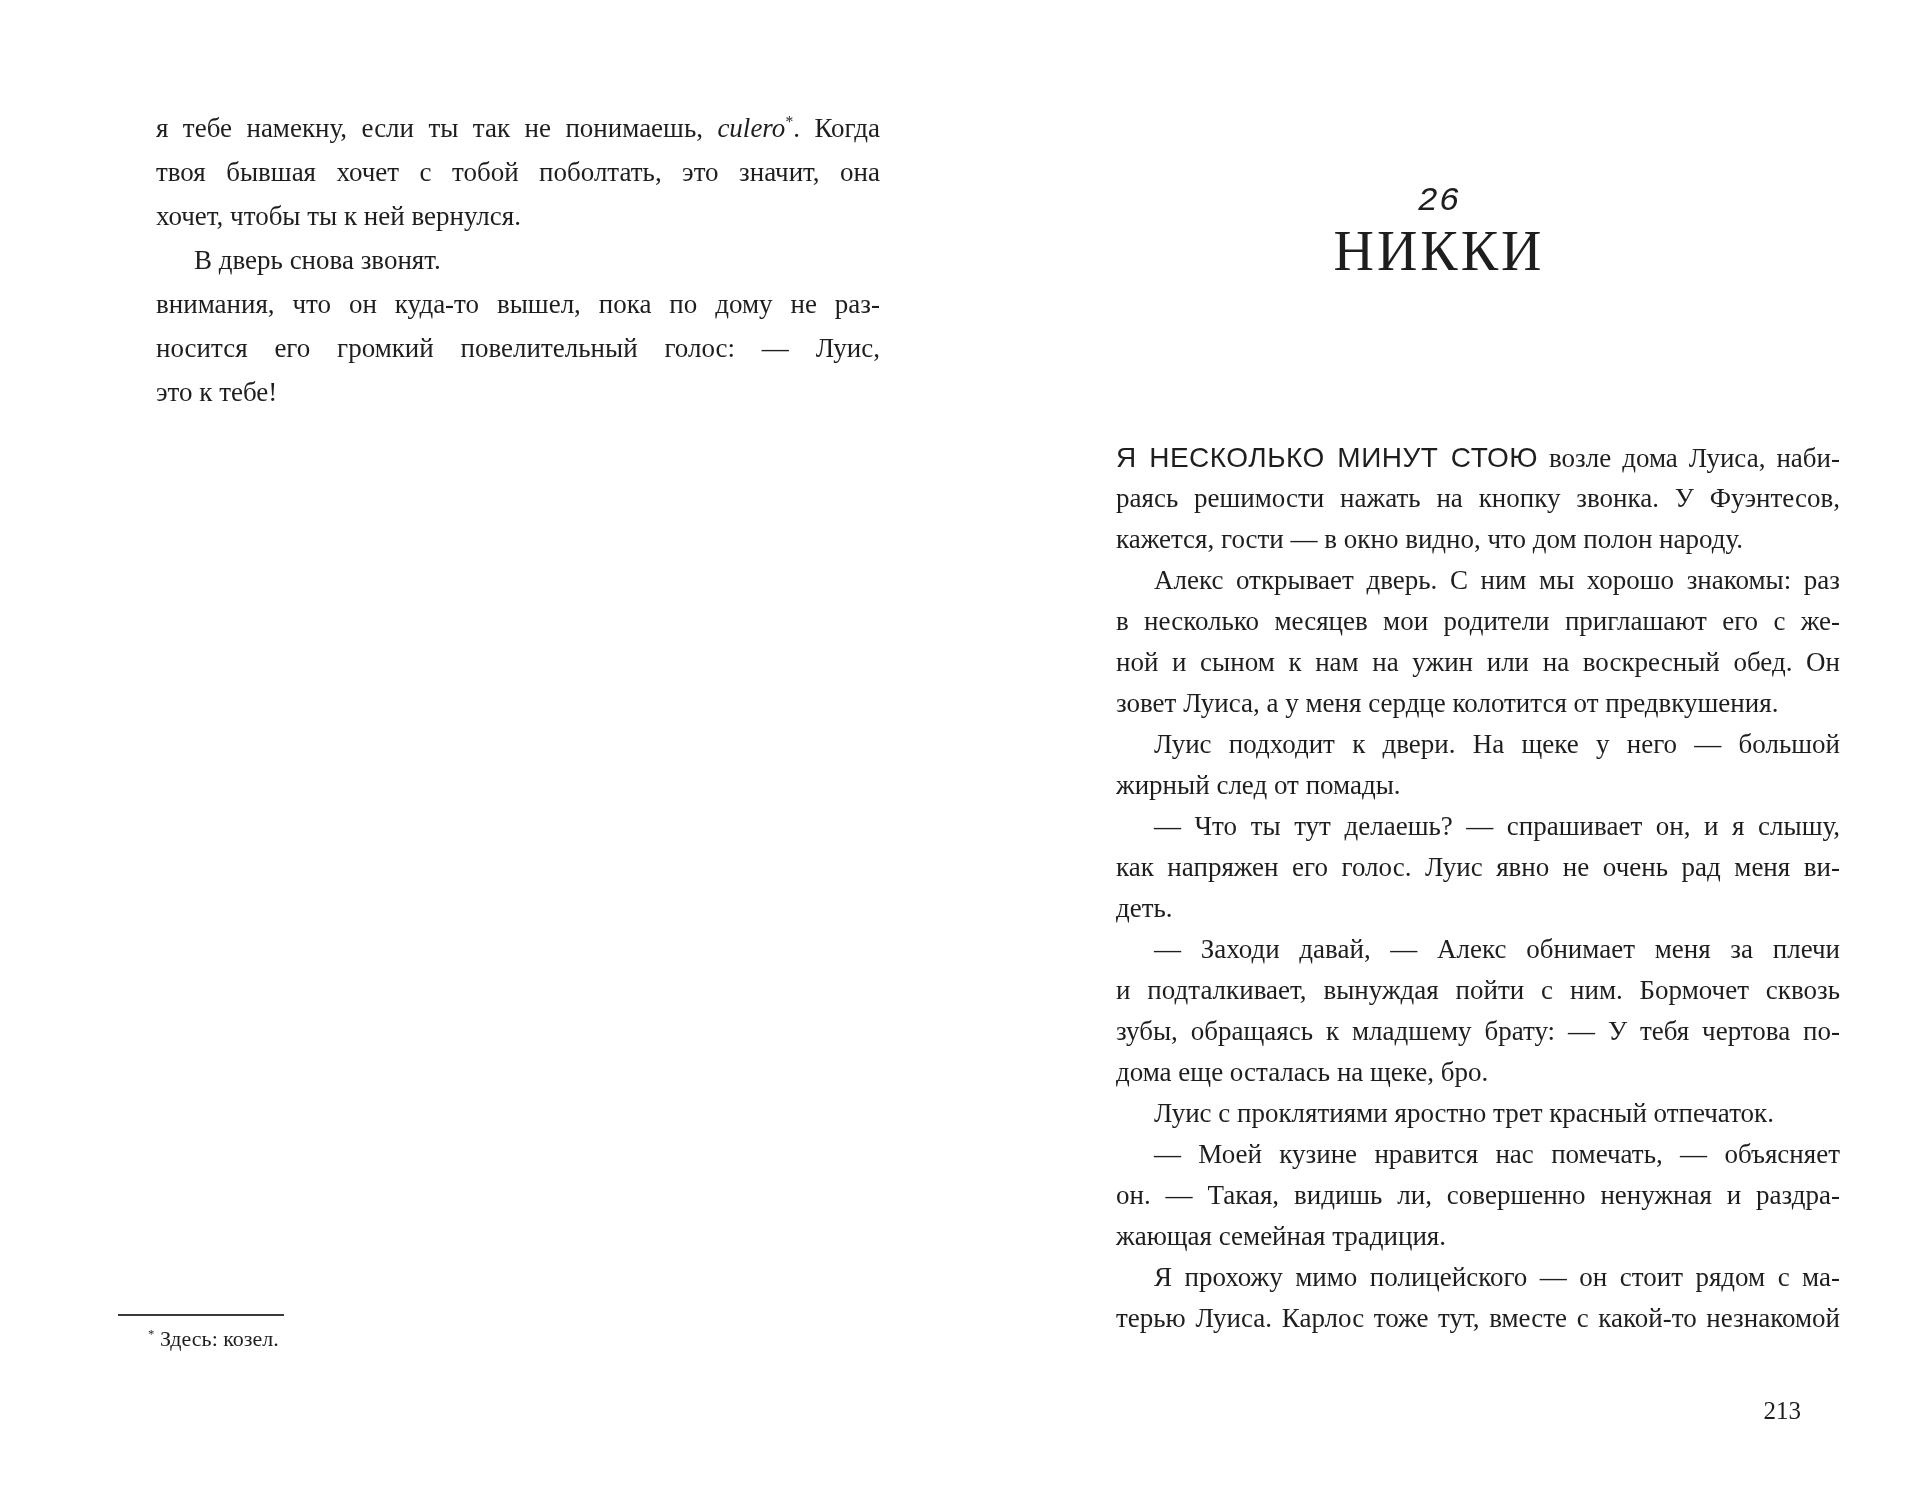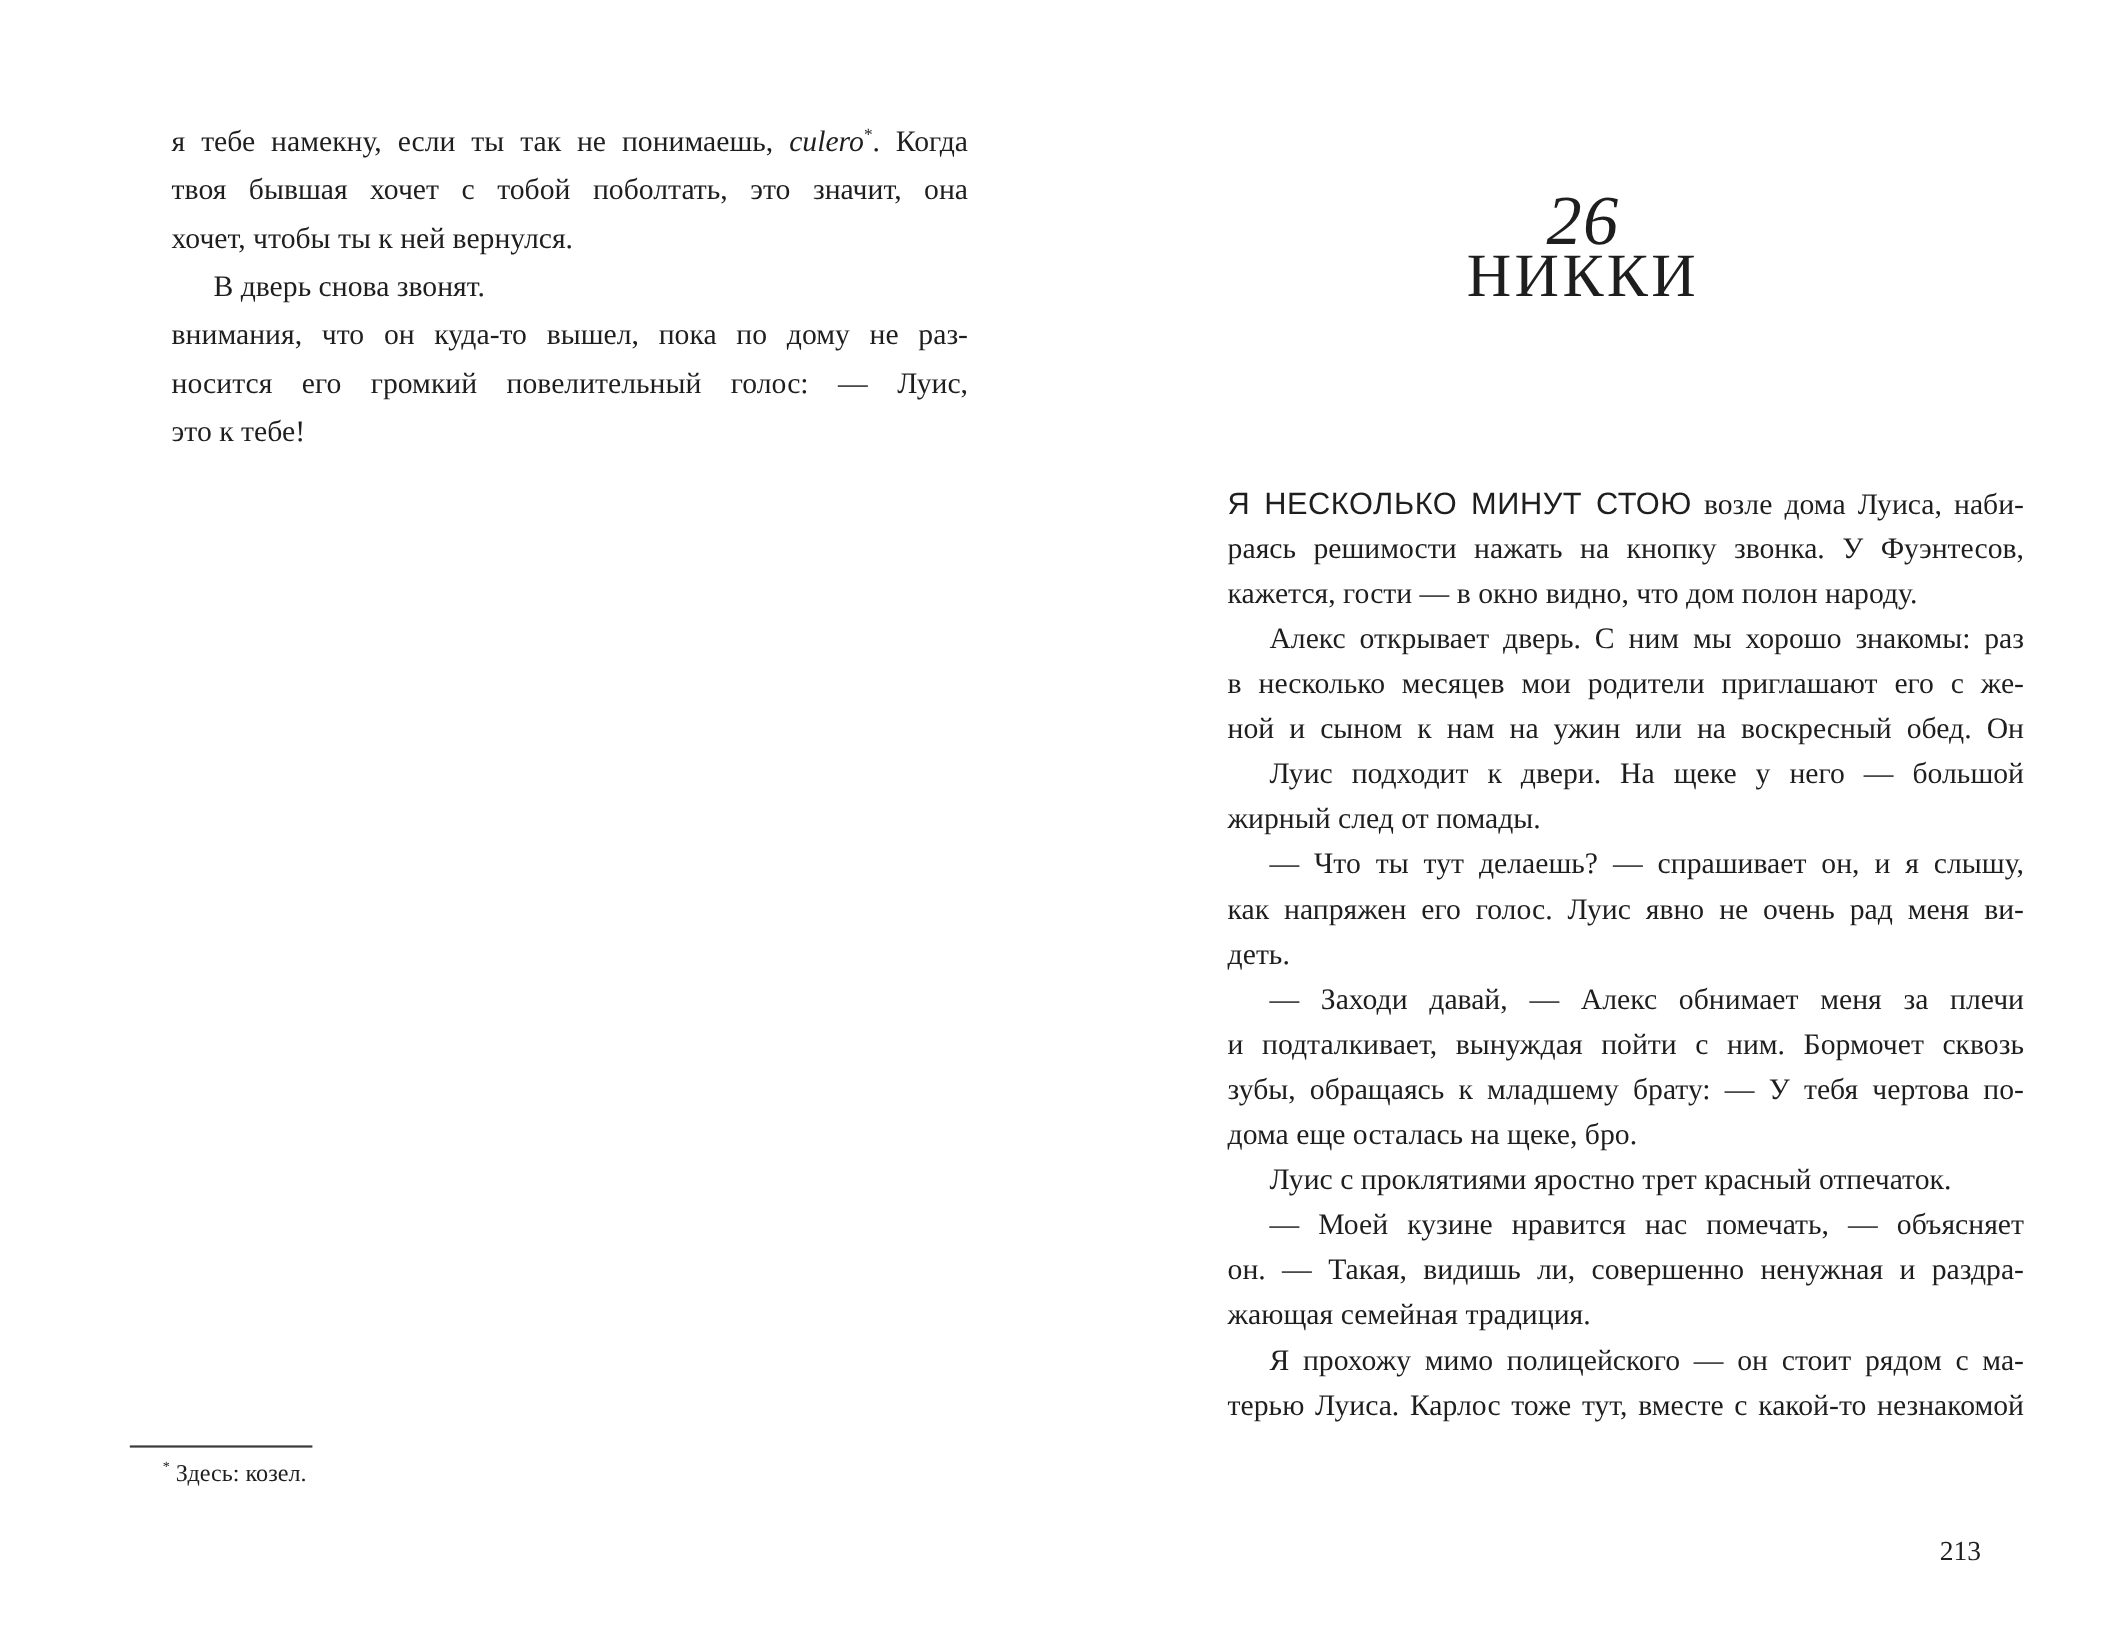--- a/index.html
+++ b/index.html
@@ -27,24 +27,24 @@
   sup.fnmark {
     font-size:0.58em;
     vertical-align:super;
     line-height:0;
   }
   i.term { font-style:italic; }
 
   
   .chapter-head { left:1077px; width:724px; text-align:center; }
   .chapter-num {
-    font-family:Liberation Serif, serif;
+    font-family:Liberation Mono, monospace;
     font-weight:300;
     font-style:italic;
-    font-size:64px;
+    font-size:34px;
     line-height:52px;
     letter-spacing:1px;
   }
   .chapter-title {
     font-family:Liberation Serif, serif;
     font-weight:300;
     font-size:56px;
     line-height:48px;
     letter-spacing:3px;
   }
@@ -100,20 +100,21 @@
   <div class="chapter-title">НИККИ</div>
 </div>
 
 <div class="abs textblock" style="left:1077px; top:437px;">
   <div class="line rline j"><span class="lead">Я НЕСКОЛЬКО МИНУТ СТОЮ</span><span> возле дома Луиса, наби-</span></div>
   <div class="line rline j">раясь решимости нажать на кнопку звонка. У Фуэнтесов,</div>
   <div class="line rline l">кажется, гости — в окно видно, что дом полон народу.</div>
   <div class="line rline j ind">Алекс открывает дверь. С ним мы хорошо знакомы: раз</div>
   <div class="line rline j">в несколько месяцев мои родители приглашают его с же-</div>
   <div class="line rline j">ной и сыном к нам на ужин или на воскресный обед. Он</div>
+  <div class="line rline l">зовет Луиса, а у меня сердце колотится от предвкушения.</div>
   <div class="line rline j ind">Луис подходит к двери. На щеке у него — большой</div>
   <div class="line rline l">жирный след от помады.</div>
   <div class="line rline j ind">— Что ты тут делаешь? — спрашивает он, и я слышу,</div>
   <div class="line rline j">как напряжен его голос. Луис явно не очень рад меня ви-</div>
   <div class="line rline l">деть.</div>
   <div class="line rline j ind">— Заходи давай, — Алекс обнимает меня за плечи</div>
   <div class="line rline j">и подталкивает, вынуждая пойти с ним. Бормочет сквозь</div>
   <div class="line rline j">зубы, обращаясь к младшему брату: — У тебя чертова по-</div>
   <div class="line rline l">дома еще осталась на щеке, бро.</div>
   <div class="line rline l ind">Луис с проклятиями яростно трет красный отпечаток.</div>

